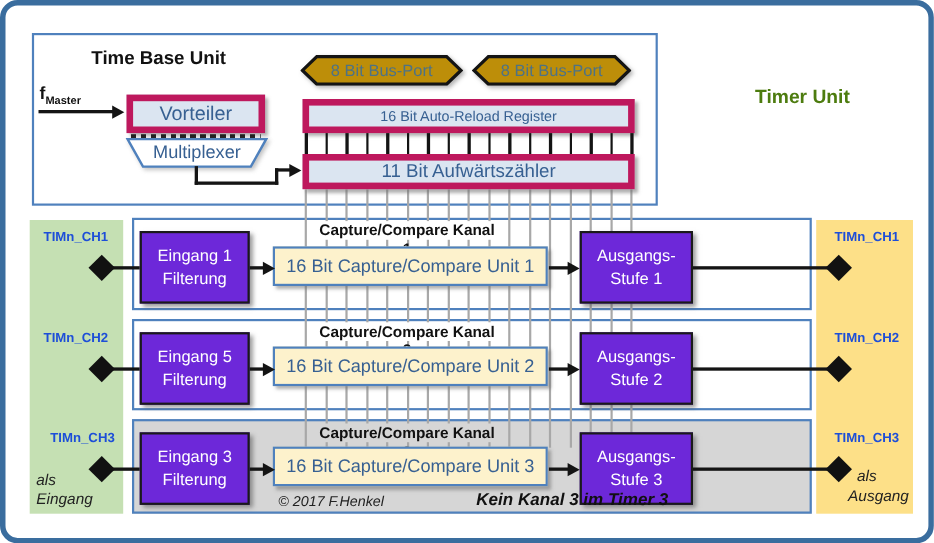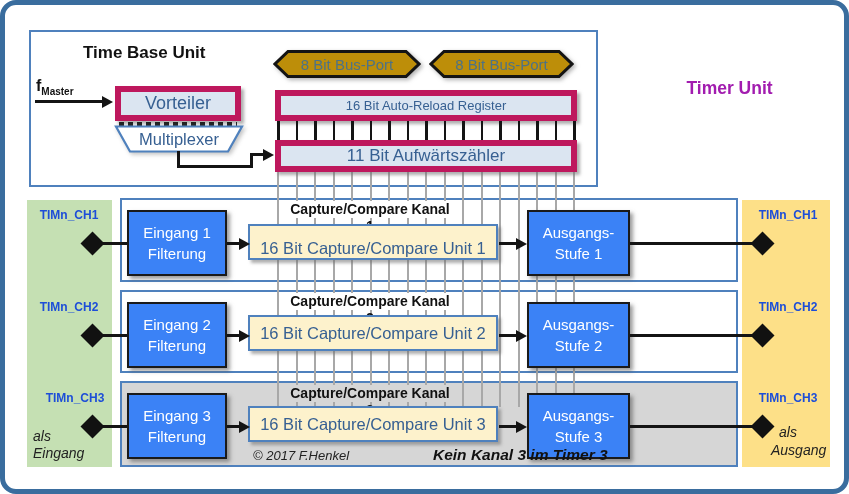--- a/index.html
+++ b/index.html
@@ -20,21 +20,21 @@
   .row.r1{top:193px;height:84px;}
   .row.r2{top:285px;height:83px;}
   .row.r3{top:376px;height:86px;background:#d6d6d6;}
 
   .bluebox{background:#dbe5f1;border:6px solid #be185d;color:#376092;
            display:flex;align-items:center;justify-content:center;
            box-shadow:3px 3px 3px rgba(110,110,110,.55);z-index:3;}
   .ccbox{background:#fdf2cc;border:2px solid #4f81bd;color:#376092;font-size:16.5px;
          display:flex;align-items:center;justify-content:center;
          box-shadow:3px 3px 3px rgba(110,110,110,.55);z-index:3;}
-  .graybox{background:#3b82f6;border:2px solid #1a1a1a;color:#fff;font-size:15px;
+  .graybox{background:#6d28d9;border:2px solid #1a1a1a;color:#fff;font-size:15px;
            display:flex;flex-direction:column;align-items:center;justify-content:center;
            line-height:1.4;box-shadow:3px 3px 4px rgba(90,90,90,.6);z-index:3;text-align:center;}
 
   .boldlbl{font-weight:bold;color:#111;z-index:3;}
   .kanal-label{width:170px;height:17px;font-size:14px;font-weight:bold;color:#111;
                text-align:center;background:#fff;z-index:3;line-height:17px;}
   .kanal-label.gray{background:#d6d6d6;}
 
   .hline{background:#141414;height:3px;z-index:3;}
   .vline{background:#141414;width:3px;z-index:3;}
@@ -53,21 +53,21 @@
 
   .hexwrap{z-index:3;filter:drop-shadow(2px 2px 2px rgba(100,100,100,.5));}
   .hexwrap svg{display:block;}
   .hextext{position:absolute;left:0;top:0;width:100%;height:100%;display:flex;
            align-items:center;justify-content:center;color:#4d7286;font-size:15px;}
   .muxwrap{z-index:3;filter:drop-shadow(2px 2px 2px rgba(120,120,120,.45));}
   .muxtext{position:absolute;left:0;top:0;width:100%;height:100%;display:flex;
            align-items:center;justify-content:center;color:#376092;font-size:16.5px;}
 
   .timer-title{width:185px;text-align:center;z-index:3;}
-  .timer-title .t1{font-weight:bold;font-size:17.5px;color:#a21caf;}
+  .timer-title .t1{font-weight:bold;font-size:17.5px;color:#4d7c0f;}
   .timer-title .t2{font-size:17px;color:#3a3a3a;margin-top:3px;}
 
   .fmaster{font-weight:bold;font-size:16px;color:#111;z-index:3;}
   .fmaster sub{font-size:10px;}
   .copyright{font-style:italic;font-size:13px;color:#222;z-index:3;}
   .bottomnote{font-style:italic;font-weight:bold;font-size:15.5px;color:#111;z-index:3;}
 </style>
 </head>
 <body>
 
@@ -184,39 +184,39 @@
   <div class="abs ch-label" style="left:744px;top:295px;">TIMn_CH2</div>
   <div class="abs ch-label" style="left:744px;top:386px;">TIMn_CH3</div>
   <div class="abs note" style="left:774px;top:419px;">als</div>
   <div class="abs note" style="left:766px;top:437px;">Ausgang</div>
 
   <div class="abs kanal-label" style="left:280px;top:196px;">Capture/Compare Kanal 1</div>
   <div class="abs graybox" style="left:122px;top:205px;width:100px;height:66px;">
     <div>Eingang 1</div>
     <div>Filterung</div>
   </div>
-  <div class="abs ccbox" style="left:243px;top:219px;width:250px;height:36px;align-items:flex-end;">
+  <div class="abs ccbox" style="left:243px;top:219px;width:250px;height:36px;">
     <span>16 Bit Capture/Compare Unit 1</span>
   </div>
   <div class="abs graybox" style="left:522px;top:205px;width:103px;height:66px;">
     <div>Ausgangs-</div>
     <div>Stufe 1</div>
   </div>
   <div class="abs hline" style="left:85px;top:237px;width:37px;"></div>
   <div class="abs diamond" style="left:79px;top:230px;"></div>
   <div class="abs hline" style="left:222px;top:237px;width:14px;"></div>
   <div class="abs arrowhead" style="left:234px;top:232.5px;"></div>
   <div class="abs hline" style="left:494px;top:237px;width:18px;"></div>
   <div class="abs arrowhead" style="left:511px;top:232.5px;"></div>
   <div class="abs hline" style="left:625px;top:237px;width:132px;"></div>
   <div class="abs diamond" style="left:749px;top:230px;"></div>
 
   <div class="abs kanal-label" style="left:280px;top:288px;">Capture/Compare Kanal 2</div>
   <div class="abs graybox" style="left:122px;top:297px;width:100px;height:66px;">
-    <div>Eingang 2</div>
+    <div>Eingang 5</div>
     <div>Filterung</div>
   </div>
   <div class="abs ccbox" style="left:243px;top:310px;width:250px;height:36px;">
     <span>16 Bit Capture/Compare Unit 2</span>
   </div>
   <div class="abs graybox" style="left:522px;top:297px;width:103px;height:66px;">
     <div>Ausgangs-</div>
     <div>Stufe 2</div>
   </div>
   <div class="abs hline" style="left:85px;top:329px;width:37px;"></div>

